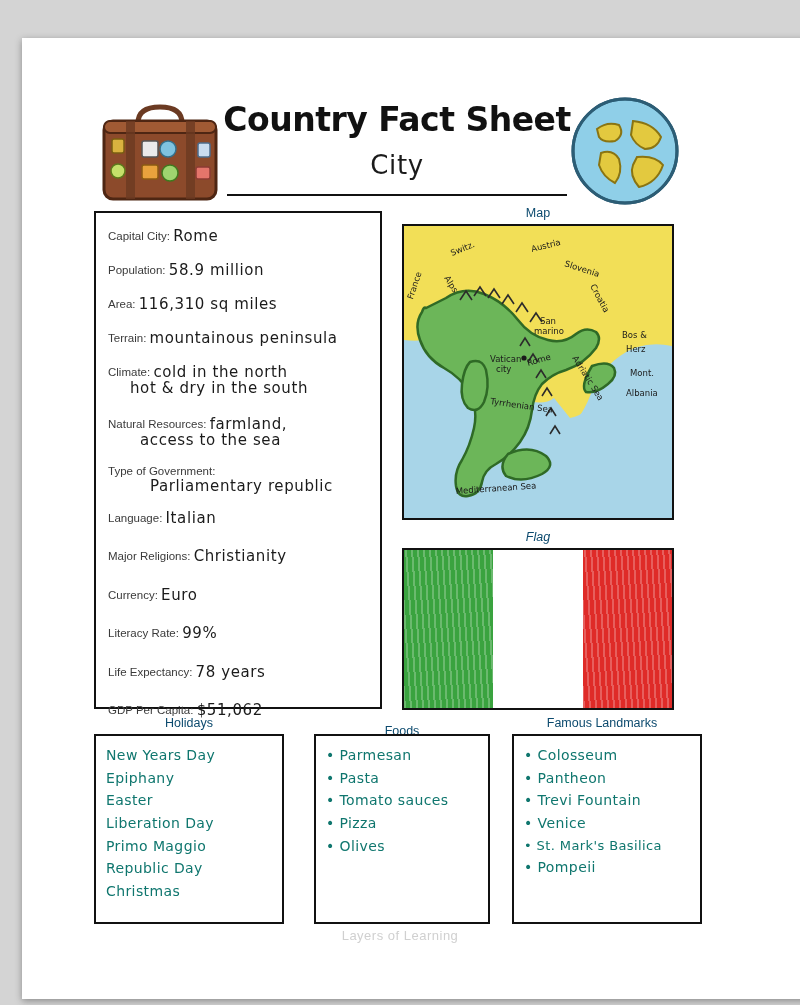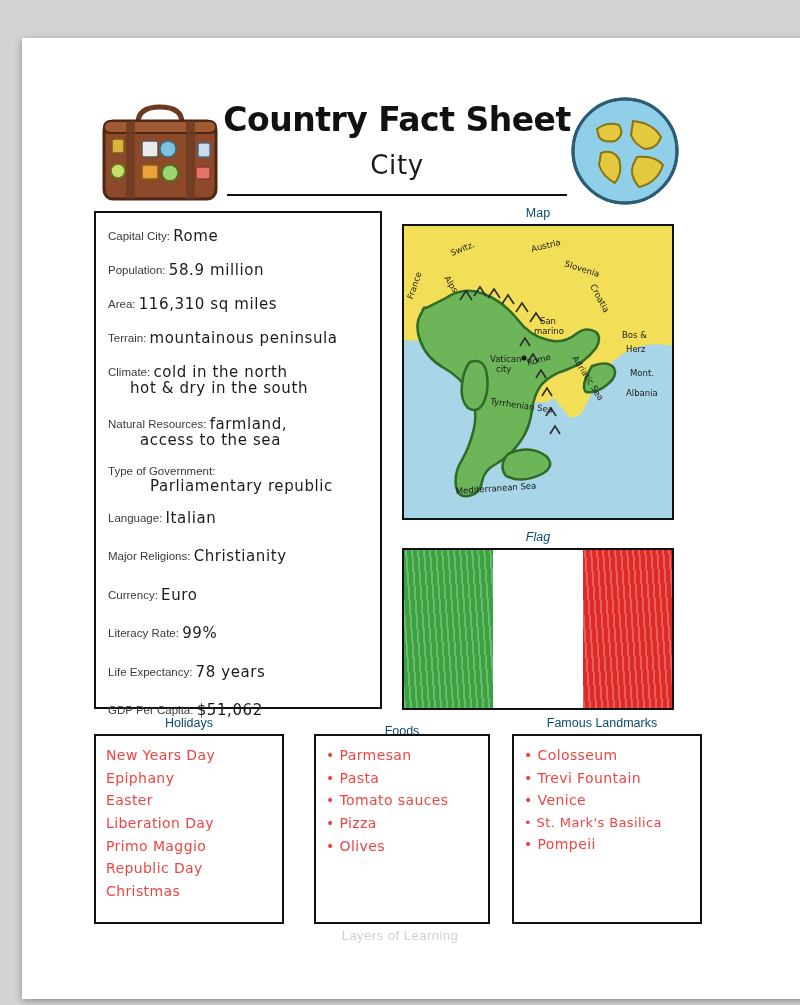--- a/index.html
+++ b/index.html
@@ -165,21 +165,21 @@
     padding: 8px 10px 6px 10px;
     overflow: hidden;
   }
   #holidays-box { left: 72px;  top: 696px; width: 190px; height: 190px; }
   #foods-box    { left: 292px; top: 696px; width: 176px; height: 190px; }
   #landmarks-box{ left: 490px; top: 696px; width: 190px; height: 190px; }
 
   .list-item {
     font-family: "DejaVu Sans", sans-serif;
     font-size: 14px;
-    color: #ef4444;
+    color: #0f766e;
     line-height: 1.62;
     letter-spacing: 0.4px;
     white-space: nowrap;
   }
   .bullet-item::before {
     content: "• ";
   }
   .watermark {
     position: absolute;
     left: 0;
@@ -366,20 +366,21 @@
     <div class="list-item hand bullet-item">Parmesan</div>
     <div class="list-item hand bullet-item">Pasta</div>
     <div class="list-item hand bullet-item">Tomato sauces</div>
     <div class="list-item hand bullet-item">Pizza</div>
     <div class="list-item hand bullet-item">Olives</div>
   </div>
 
   <div class="sec-label list-label-lan">Famous Landmarks</div>
   <div class="list-box" id="landmarks-box">
     <div class="list-item hand bullet-item">Colosseum</div>
+    <div class="list-item hand bullet-item">Pantheon</div>
     <div class="list-item hand bullet-item">Trevi Fountain</div>
     <div class="list-item hand bullet-item">Venice</div>
     <div class="list-item hand bullet-item" style="font-size:13px;">St. Mark's Basilica</div>
     <div class="list-item hand bullet-item">Pompeii</div>
   </div>
 
   <div class="watermark">Layers of Learning</div>
 
 </div>
 </div>

